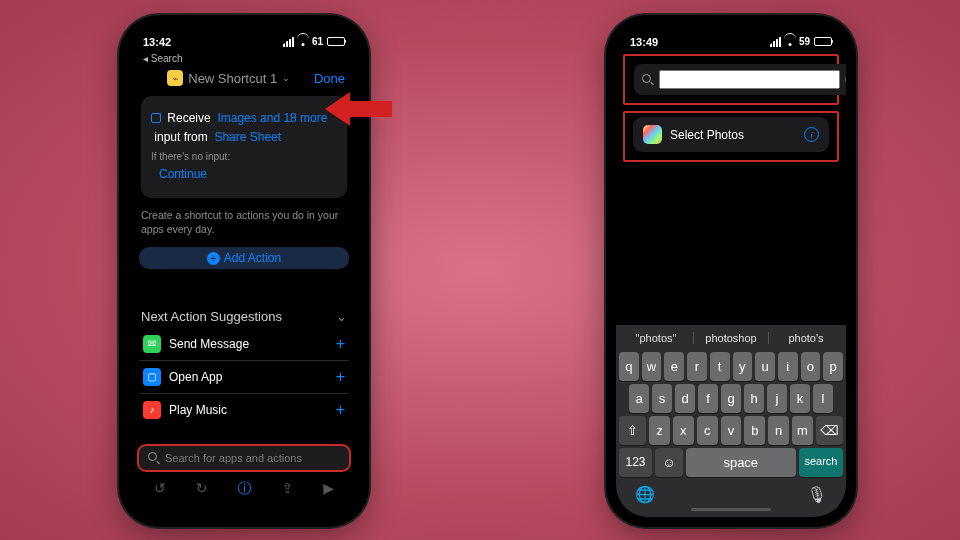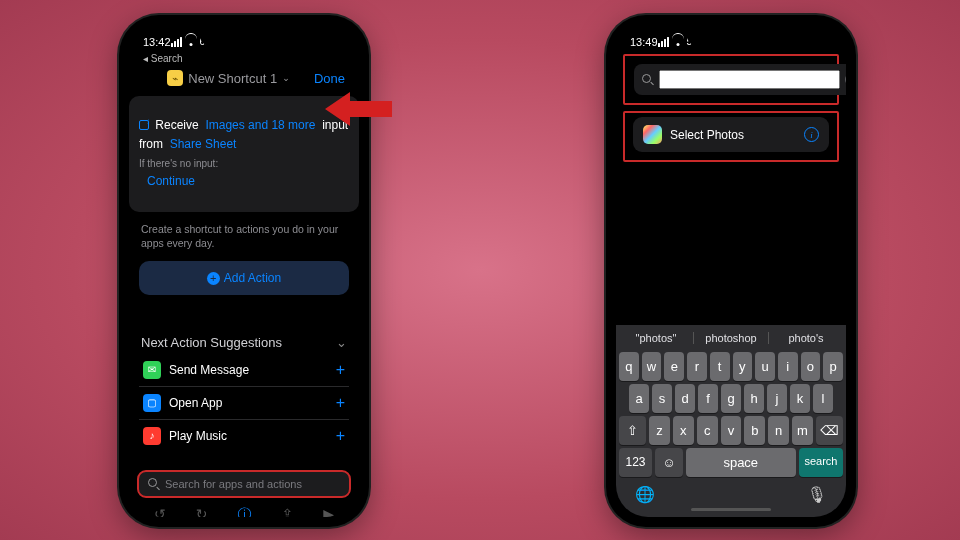--- a/index.html
+++ b/index.html
@@ -2,44 +2,44 @@
 <html><head>
 <meta charset="utf-8">
 <style>
 *{margin:0;padding:0;box-sizing:border-box;font-family:-apple-system,BlinkMacSystemFont,'Segoe UI',sans-serif;-webkit-font-smoothing:antialiased}
 body{width:960px;height:540px;background:radial-gradient(ellipse at center,#d87289 0%,#b84a60 60%,#a33b52 100%);position:relative;overflow:hidden}
 .phone{position:absolute;width:250px;height:512px;background:#000;border-radius:40px;box-shadow:0 0 0 2px #222,0 8px 30px rgba(0,0,0,.4)}
 .phone.left{left:119px;top:15px}
 .phone.right{left:606px;top:15px}
 .screen{position:absolute;left:10px;top:10px;right:10px;bottom:10px;background:#000;border-radius:32px;overflow:hidden;color:#fff;font-size:12px}
 .notch{position:absolute;top:0;left:50%;transform:translateX(-50%);width:90px;height:22px;background:#000;border-radius:0 0 14px 14px;z-index:50}
-.status{display:flex;align-items:center;padding:5px 14px 0;height:28px;font-size:11px;font-weight:400}
+.status{display:flex;justify-content:space-between;align-items:center;padding:5px 14px 0;height:28px;font-size:11px;font-weight:700}
 .status .r{display:flex;align-items:center;gap:3px}
 .sig{display:inline-flex;gap:1px;align-items:flex-end}
 .sig span{width:2px;background:#fff;border-radius:.5px}
 .sig span:nth-child(1){height:4px}.sig span:nth-child(2){height:6px}.sig span:nth-child(3){height:8px}.sig span:nth-child(4){height:10px}
 .wifi{width:12px;height:9px;position:relative}
 .wifi::before{content:'';position:absolute;bottom:0;left:50%;width:3px;height:3px;background:#fff;border-radius:50%;transform:translateX(-50%)}
 .wifi::after{content:'';position:absolute;bottom:0;left:0;width:12px;height:12px;border:1.5px solid #fff;border-bottom:none;border-left:none;border-right:none;border-radius:12px 12px 0 0}
 .batt{width:18px;height:9px;border:1px solid #fff;border-radius:2px;position:relative;padding:1px}
 .batt::after{content:'';position:absolute;right:-2px;top:2px;width:1.5px;height:3px;background:#fff;border-radius:0 1px 1px 0}
 .batt-fill{background:#d6e05c;width:60%;height:100%;border-radius:1px}
 .batt-num{font-size:10px;margin-right:1px}
 .crumb{padding:0 14px;font-size:10px;color:#bbb}
 .titlebar{display:flex;align-items:center;justify-content:space-between;padding:6px 14px}
 .titlebar .c{display:flex;align-items:center;gap:5px;flex:1;justify-content:center}
 .yicon{width:16px;height:16px;background:#f7ce46;border-radius:4px;display:flex;align-items:center;justify-content:center;color:#6b5200;font-size:10px}
 .gtitle{color:#9a9a9e;font-size:13px}
 .chev{color:#9a9a9e;font-size:9px}
 .done{color:#0a84ff;font-size:13px;font-weight:500}
-.card{margin:4px 0;background:#1c1c1e;border-radius:10px;padding:20px 10px;line-height:1.6}
+.card{margin:4px 12px;background:#1c1c1e;border-radius:10px;padding:13px 10px;line-height:1.6}
 .link{color:#0a84ff}
 .sub{color:#8d8d92;font-size:10px;margin-top:2px}
 .desc{margin:10px 12px;color:#8d8d92;font-size:10.5px;line-height:1.4}
-.addbtn{margin:8px 10px;background:#1b2a44;color:#0a84ff;text-align:center;padding:10px;border-radius:10px;font-size:12px;font-weight:500}
+.addbtn{margin:8px 10px;background:#1b2a44;color:#0a84ff;text-align:center;padding:4px;border-radius:10px;font-size:12px;font-weight:500}
 .addbtn .pl{display:inline-block;width:13px;height:13px;background:#0a84ff;color:#1b2a44;border-radius:50%;line-height:13px;font-size:11px;margin-right:4px;text-align:center}
 .sect{margin:40px 12px 4px;display:flex;justify-content:space-between;align-items:center;color:#d0d0d4;font-size:13px}
 .sect .v{color:#888}
 .row{margin:0 10px;display:flex;align-items:center;padding:7px 4px;border-bottom:.5px solid #2a2a2c}
 .row:last-child{border-bottom:none}
 .ai{width:18px;height:18px;border-radius:4px;margin-right:8px;display:flex;align-items:center;justify-content:center;font-size:10px;color:#fff}
 .ai.g{background:#30d158}.ai.b{background:#0a84ff}.ai.r{background:#ff3b30}
 .rl{flex:1;font-size:12px}
 .plus{color:#0a84ff;font-size:16px;font-weight:300}
 .search{margin:18px 8px 4px;background:#1c1c1e;border-radius:9px;padding:6px 9px;display:flex;align-items:center;gap:5px;border:2px solid #c92a2a}

